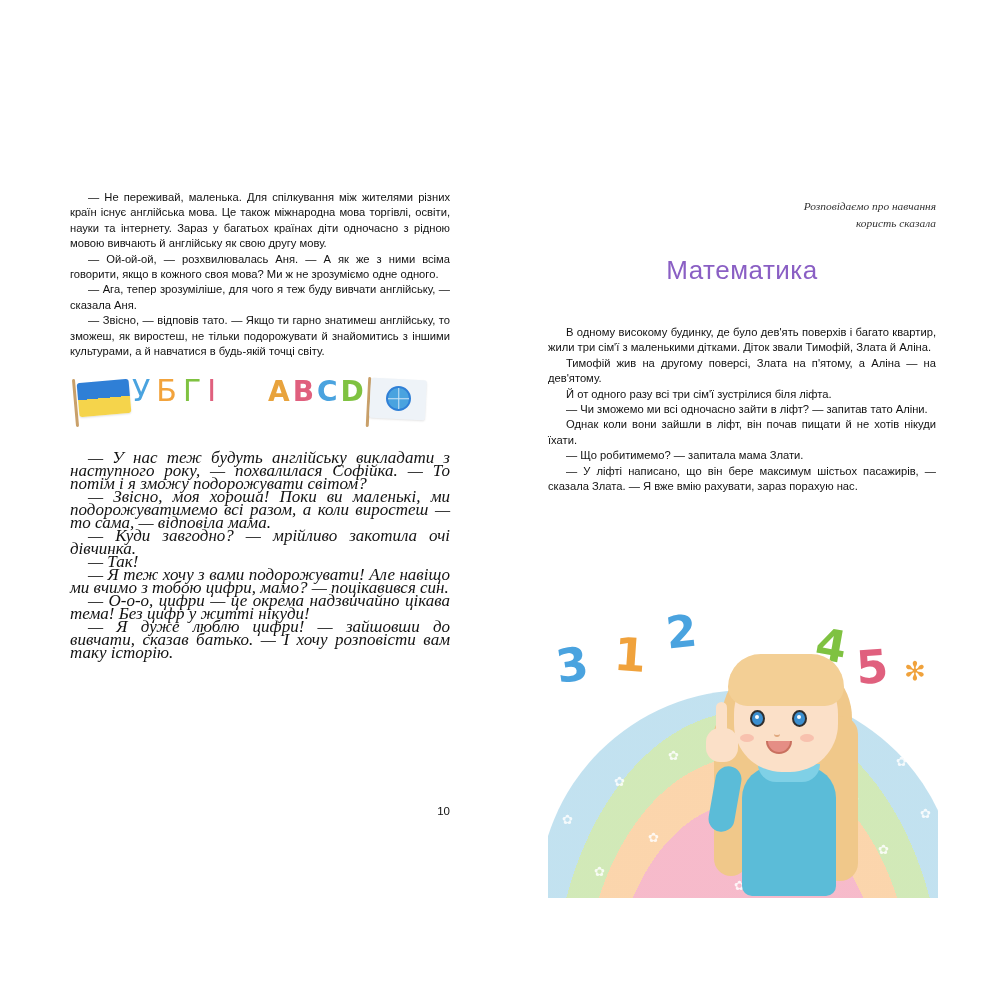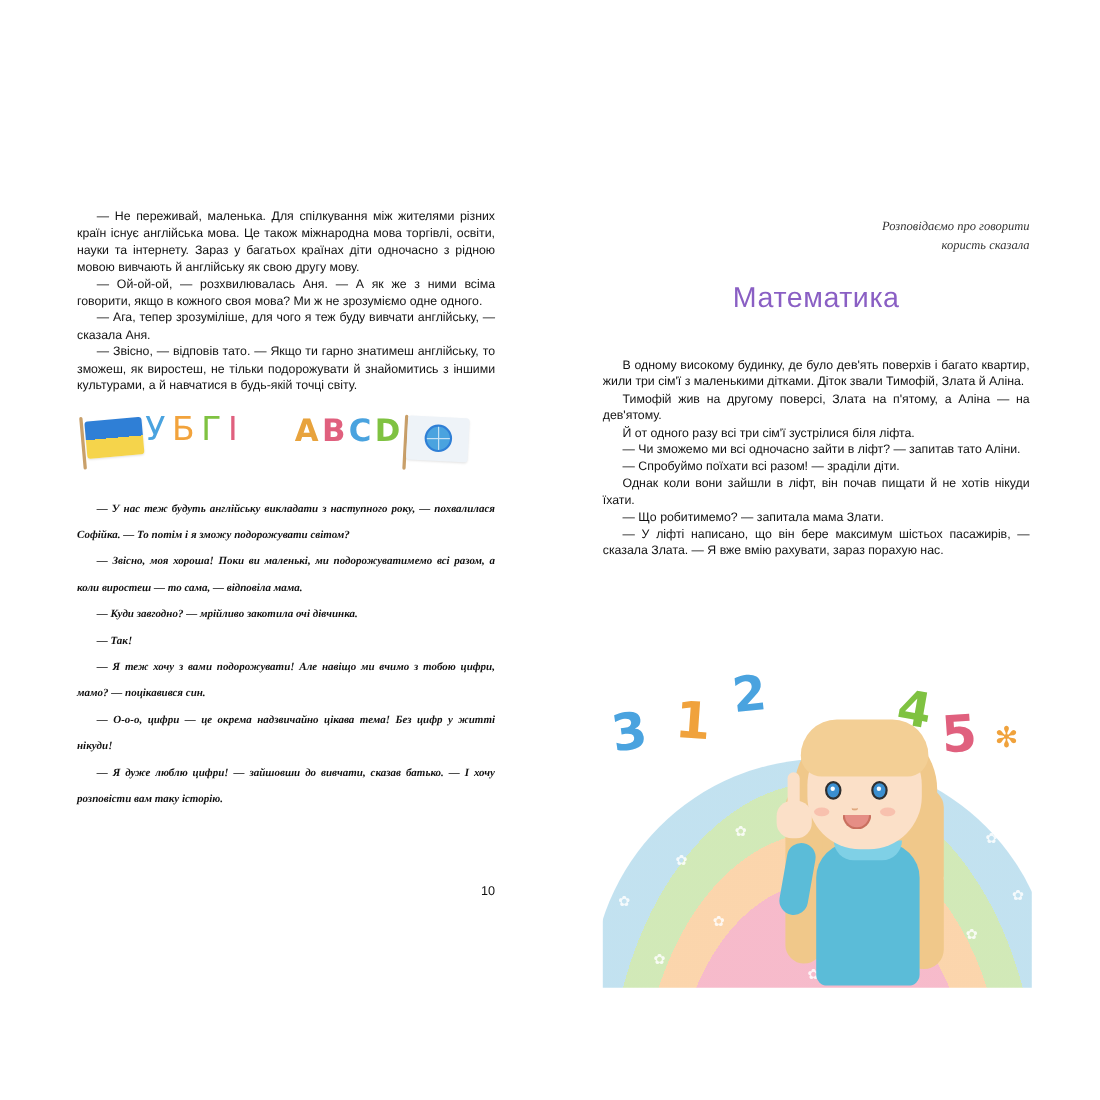--- a/index.html
+++ b/index.html
@@ -43,27 +43,26 @@
     text-align: justify;
     text-indent: 18px;
     margin: 0 0 0 0;
     color: #111;
   }
   .para-block { margin-bottom: 0px; }
 
   .italic-para {
     font-family: "Liberation Serif", serif;
     font-style: italic;
-    font-size: 10px;
-    line-height: 24px;
+    font-size: 17px;
+    line-height: 13px;
     text-align: justify;
     text-indent: 18px;
     margin: 0;
     color: #111;
-    font-weight: bold;
   }
 
   .running-head {
     position: absolute;
     top: 198px;
     left: 548px;
     width: 388px;
     text-align: right;
     font-family: "Liberation Serif", serif;
     font-style: italic;
@@ -377,34 +376,33 @@
       <p class="italic-para">— Так!</p>
       <p class="italic-para">— Я теж хочу з вами подорожувати! Але навіщо ми вчимо з тобою цифри, мамо? — поцікавився син.</p>
       <p class="italic-para">— О-о-о, цифри — це окрема надзвичайно цікава тема! Без цифр у житті нікуди!</p>
       <p class="italic-para">— Я дуже люблю цифри! — зайшовши до вивчати, сказав батько. — І хочу розповісти вам таку історію.</p>
     </div>
   </div>
 
   <div class="page-number">10</div>
 
   <div class="running-head">
-    <div>Розповідаємо про говорити</div>
+    <div>Розповідаємо про навчання</div>
     <div>користь сказала</div>
   </div>
 
   <div class="chapter-title">Математика</div>
 
   <div class="page page-right">
     <div style="height:135px"></div>
     <div class="para-block">
       <p class="para">В одному високому будинку, де було дев'ять поверхів і багато квартир, жили три сім'ї з маленькими дітками. Діток звали Тимофій, Злата й Аліна.</p>
       <p class="para">Тимофій жив на другому поверсі, Злата на п'ятому, а Аліна — на дев'ятому.</p>
       <p class="para">Й от одного разу всі три сім'ї зустрілися біля ліфта.</p>
       <p class="para">— Чи зможемо ми всі одночасно зайти в ліфт? — запитав тато Аліни.</p>
-      <p class="para">— Спробуймо поїхати всі разом! — зраділи діти.</p>
       <p class="para">Однак коли вони зайшли в ліфт, він почав пищати й не хотів нікуди їхати.</p>
       <p class="para">— Що робитимемо? — запитала мама Злати.</p>
       <p class="para">— У ліфті написано, що він бере максимум шістьох пасажирів, — сказала Злата. — Я вже вмію рахувати, зараз порахую нас.</p>
     </div>
   </div>
 
   <div class="illustration">
     <div class="rainbow"></div>
     <div class="flowers">
       <div class="flower" style="left:24px;  top:36px;">✿</div>

